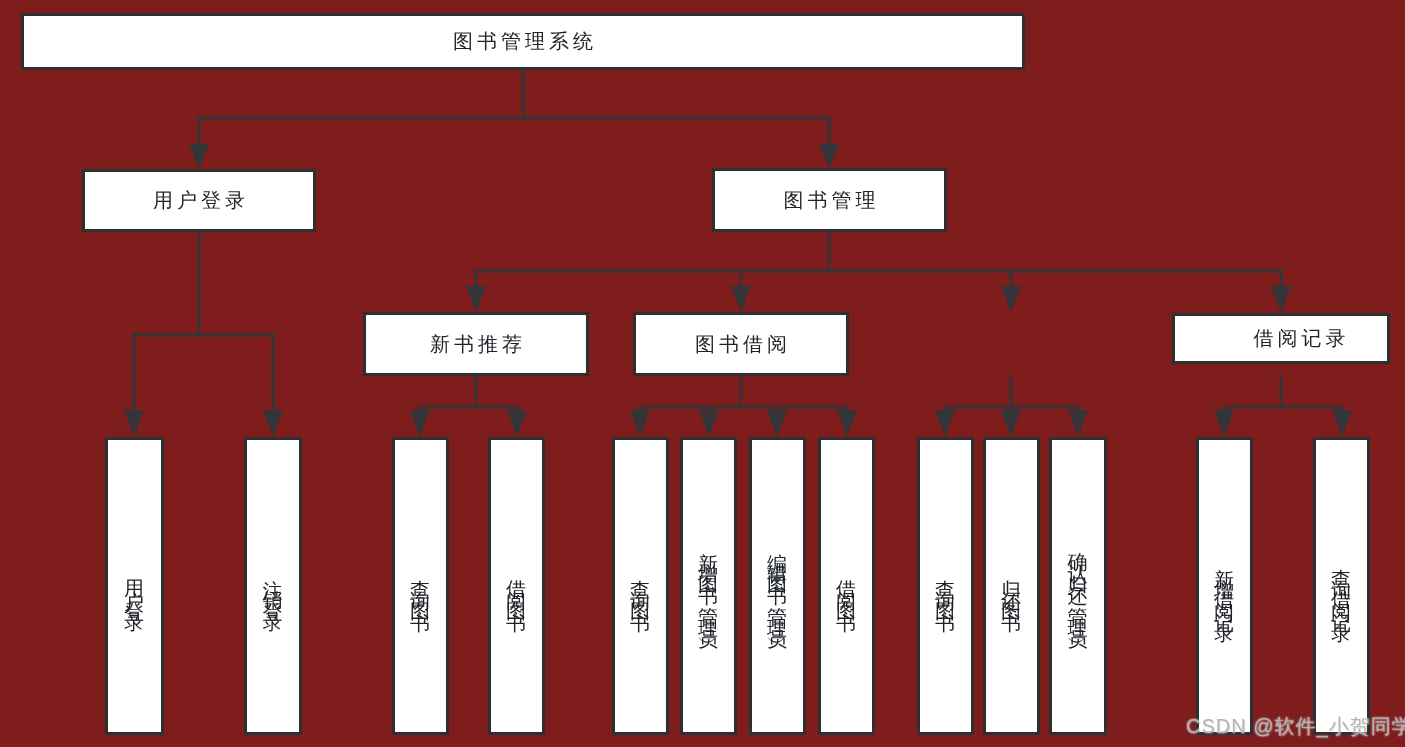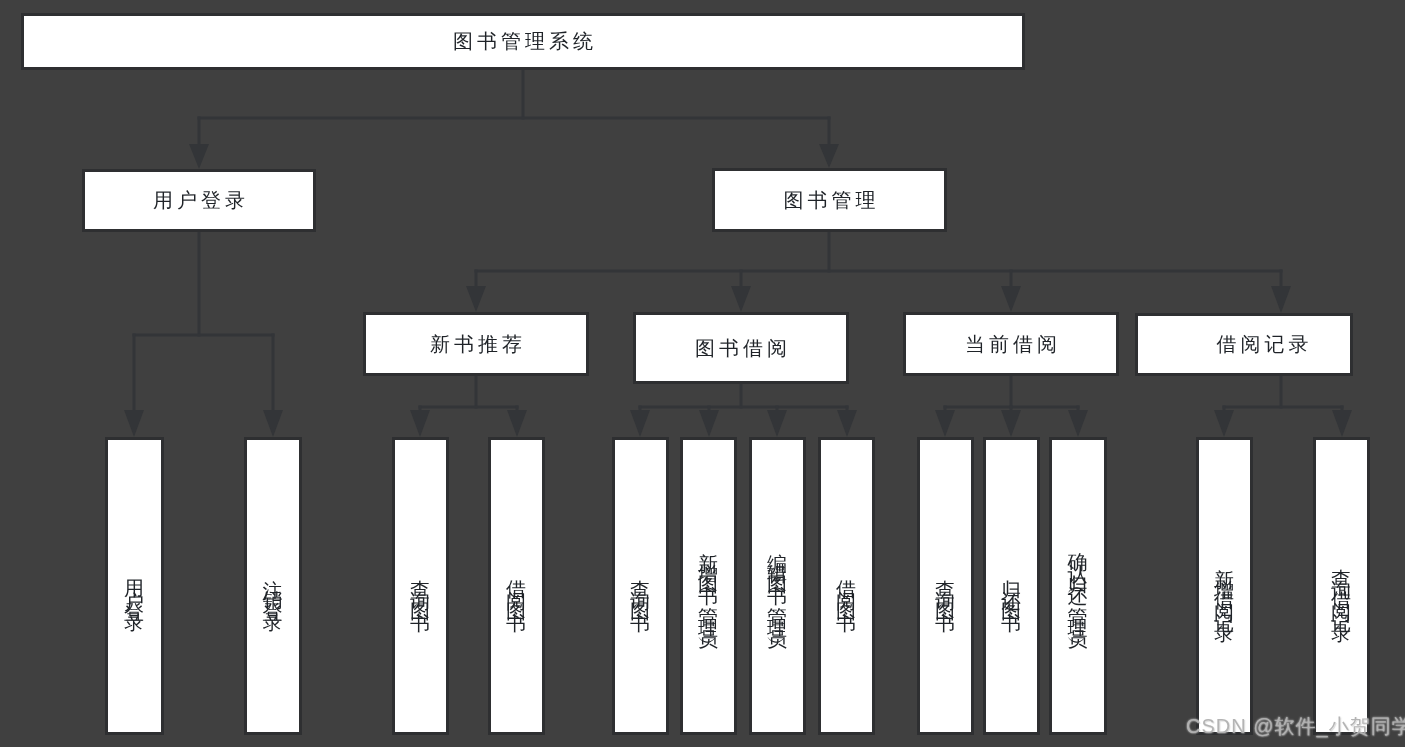--- a/index.html
+++ b/index.html
@@ -1,20 +1,20 @@
 <!DOCTYPE html>
 <html><head>
 <meta charset="utf-8">
 <style>
   html, body { margin: 0; padding: 0; background: #ffffff; }
   #stage {
     position: relative;
     width: 1405px;
     height: 747px;
-    background: #404040;
+    background: #7f1d1d;
     font-family: "Liberation Sans", "DejaVu Sans", sans-serif;
     overflow: hidden;
   }
   #connectors {
     position: absolute;
     left: 0; top: 0;
     width: 1405px; height: 747px;
   }
   .node {
     position: absolute;
@@ -134,23 +134,22 @@
       </g>
     </g>
   </svg>
 
   <div class="node hnode" style="left:21px; top:13px; width:1004px; height:57px;">图书管理系统</div>
 
   <div class="node hnode" style="left:82px; top:169px; width:234px; height:63px;">用户登录</div>
   <div class="node hnode" style="left:363px; top:312px; width:226px; height:64px;">新书推荐</div>
 
   <div class="node hnode" style="left:712px; top:168px; width:235px; height:64px;">图书管理</div>
-  <div class="node hnode" style="left:633px; top:312px; width:216px; height:72px;">图书借阅</div>
-  <div class="node hnode" style="left:903px; top:312px; width:216px; height:64px;">当前借阅</div>
-  <div class="node hnode" style="left:1135px; top:313px; width:218px; height:63px;padding-left:37px;">借阅记录</div>
+  <div class="node hnode" style="left:633px; top:312px; width:216px; height:64px;">图书借阅</div>
+  <div class="node hnode" style="left:1172px; top:313px; width:218px; height:51px;padding-left:37px;">借阅记录</div>
 
   <div class="node vnode" style="left:105px; top:437px; width:59px; height:298px;">用户登录</div>
   <div class="node vnode" style="left:244px; top:437px; width:58px; height:298px;">注销登录</div>
 
   <div class="node vnode" style="left:392px; top:437px; width:57px; height:298px;">查询图书</div>
   <div class="node vnode" style="left:488px; top:437px; width:57px; height:298px;">借阅图书</div>
 
   <div class="node vnode" style="left:612px; top:437px; width:57px; height:298px;">查询图书</div>
   <div class="node vnode" style="left:680px; top:437px; width:57px; height:298px;">新增图书（管理员）</div>
   <div class="node vnode" style="left:749px; top:437px; width:57px; height:298px;">编辑图书（管理员）</div>

